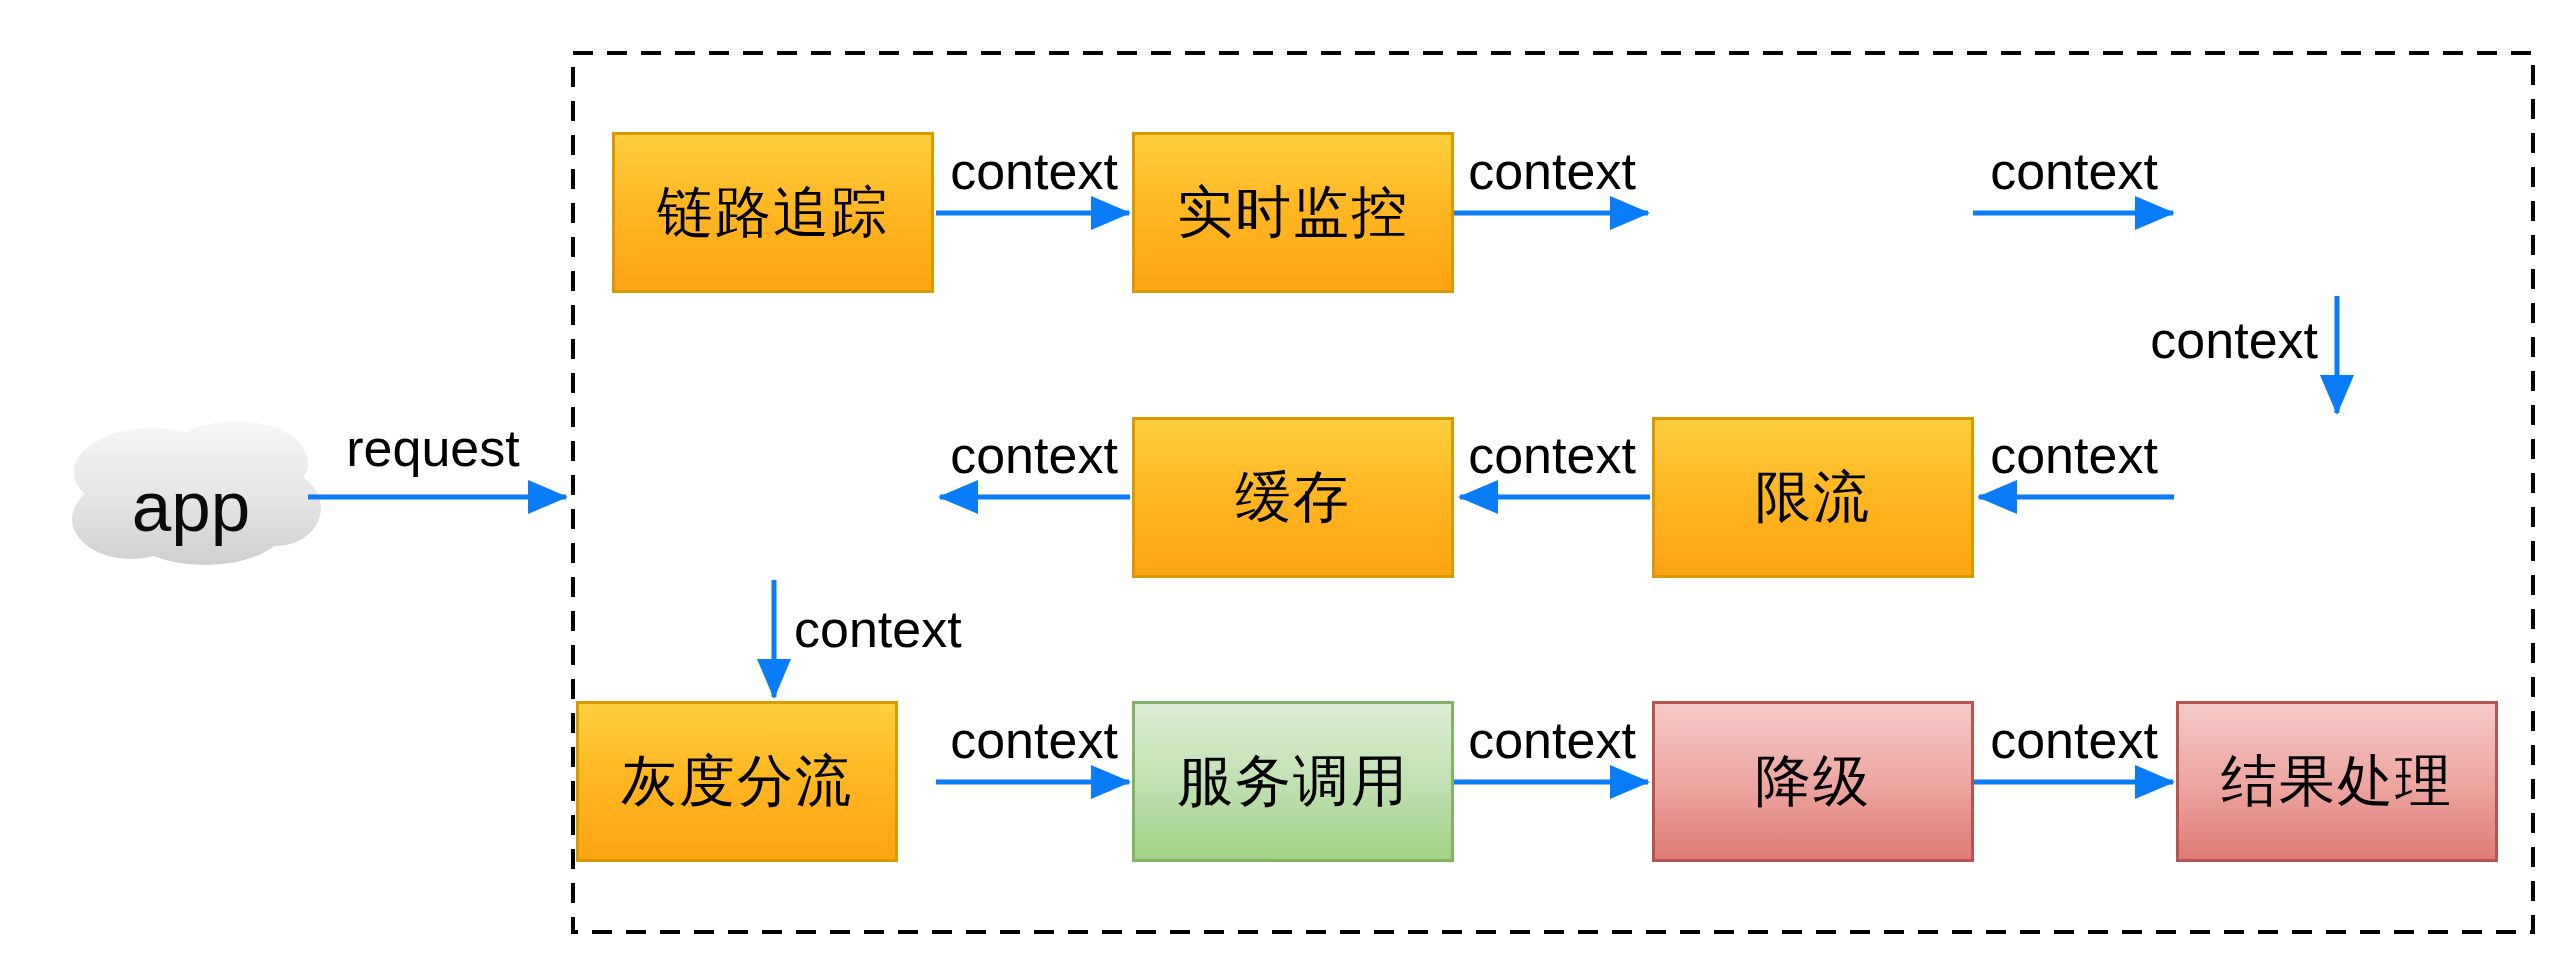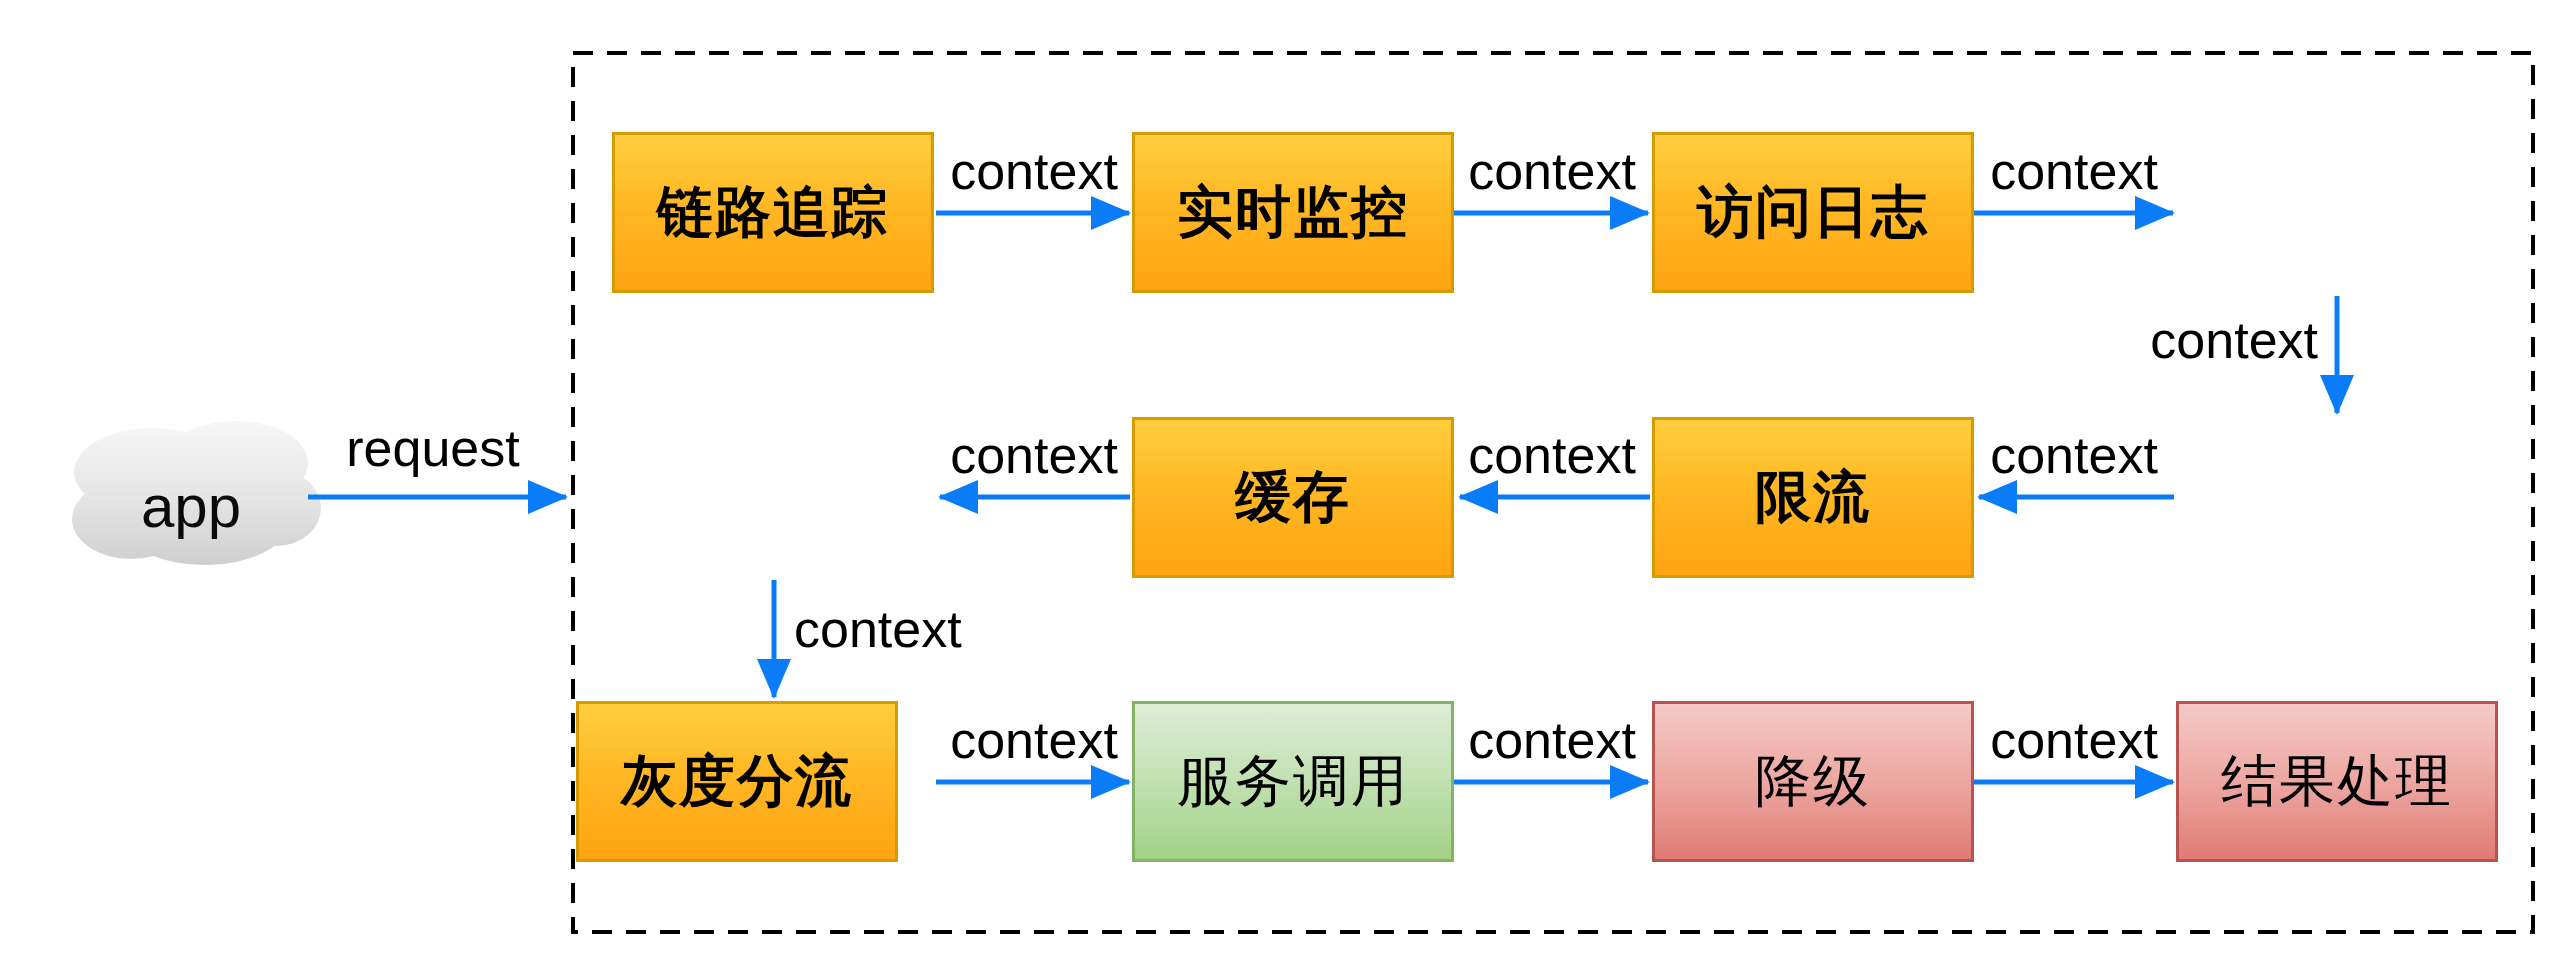--- a/index.html
+++ b/index.html
@@ -16,21 +16,20 @@
     width:322px;height:161px;
     box-sizing:border-box;
     display:flex;align-items:center;justify-content:center;
     font-size:56px;font-weight:500;color:#000000;
     letter-spacing:2px;
     border:3px solid #d79b00;
   }
   .node.orange{
     background:linear-gradient(180deg,#ffce3f 0%,#ffb823 45%,#ffa314 100%);
     border-color:#d79b00;
-    font-weight:bold;
   }
   .node.green{
     background:linear-gradient(180deg,#dcedd5 0%,#c4e2b6 45%,#a2d287 100%);
     border-color:#82b366;
   }
   .node.red{
     background:linear-gradient(180deg,#f4cac6 0%,#ecA39e 55%,#df7b75 100%);
     border-color:#b85450;
   }
   .edge-label{
@@ -38,21 +37,21 @@
     font-size:52px;color:#000000;
     white-space:nowrap;
     transform:translate(-50%,-50%);
   }
   .edge-label.align-right{transform:translate(-100%,-50%);}
   .edge-label.align-left{transform:translate(0,-50%);}
   .cloud-label{
     position:absolute;
     left:96px;top:458px;width:190px;height:96px;
     display:flex;align-items:center;justify-content:center;
-    font-size:60px;color:#0a0a0a;
+    font-size:71px;color:#0a0a0a;
   }
 </style>
 </head>
 <body>
 
 <div class="stage">
 
   <svg class="layer" viewBox="0 0 2564 964" xmlns="http://www.w3.org/2000/svg">
     <defs>
       <linearGradient id="cloudGrad" gradientUnits="userSpaceOnUse" x1="0" y1="425" x2="0" y2="565">
@@ -93,23 +92,20 @@
   </svg>
 
   <div class="cloud-label">app</div>
 
   <div class="node orange" style="left:612px;top:132px">
       <span>链路追踪</span>
     </div>
   <div class="node orange" style="left:1132px;top:132px">
       <span>实时监控</span>
     </div>
-  <div class="node orange" style="left:1652px;top:132px">
-      <span>访问日志</span>
-    </div>
 
   <div class="node orange" style="left:1132px;top:417px">
       <span>缓存</span>
     </div>
   <div class="node orange" style="left:1652px;top:417px">
       <span>限流</span>
     </div>
 
   <div class="node orange" style="left:576px;top:701px">
       <span>灰度分流</span>

